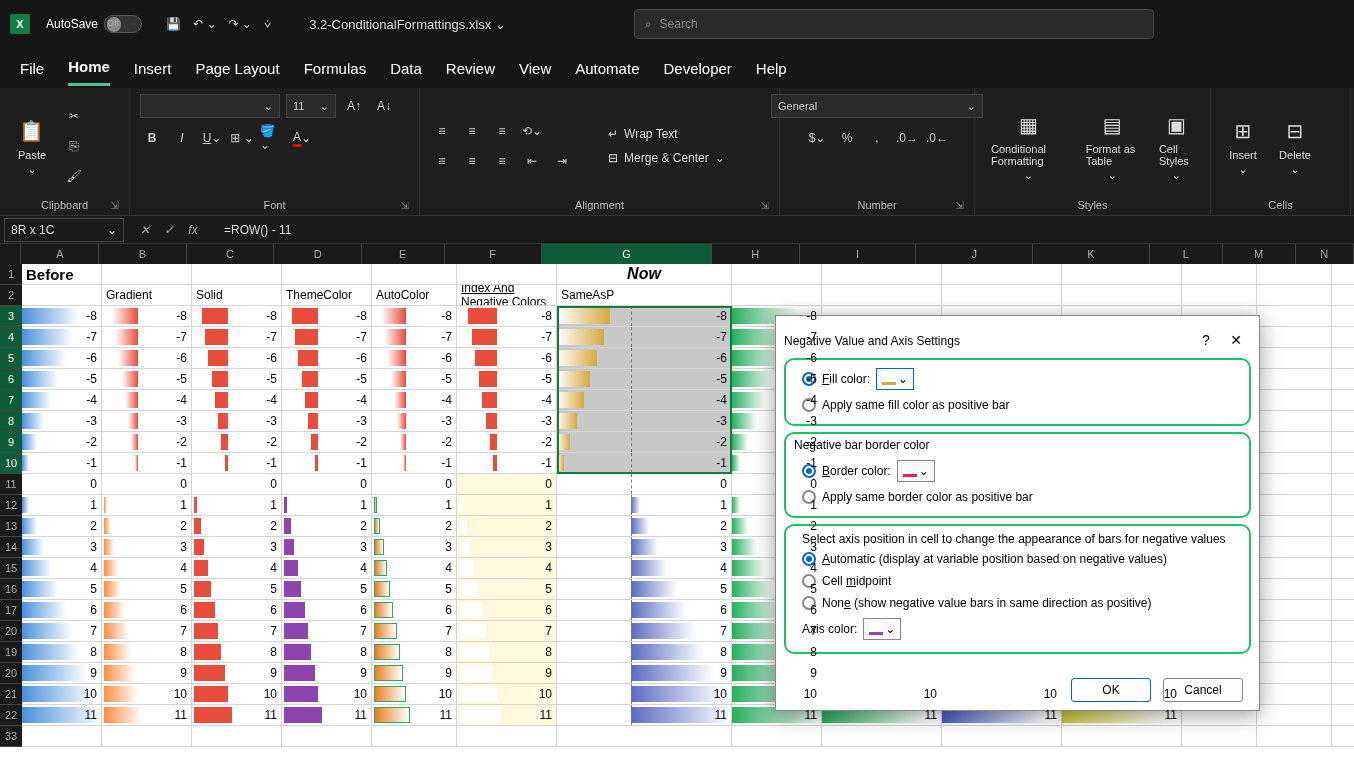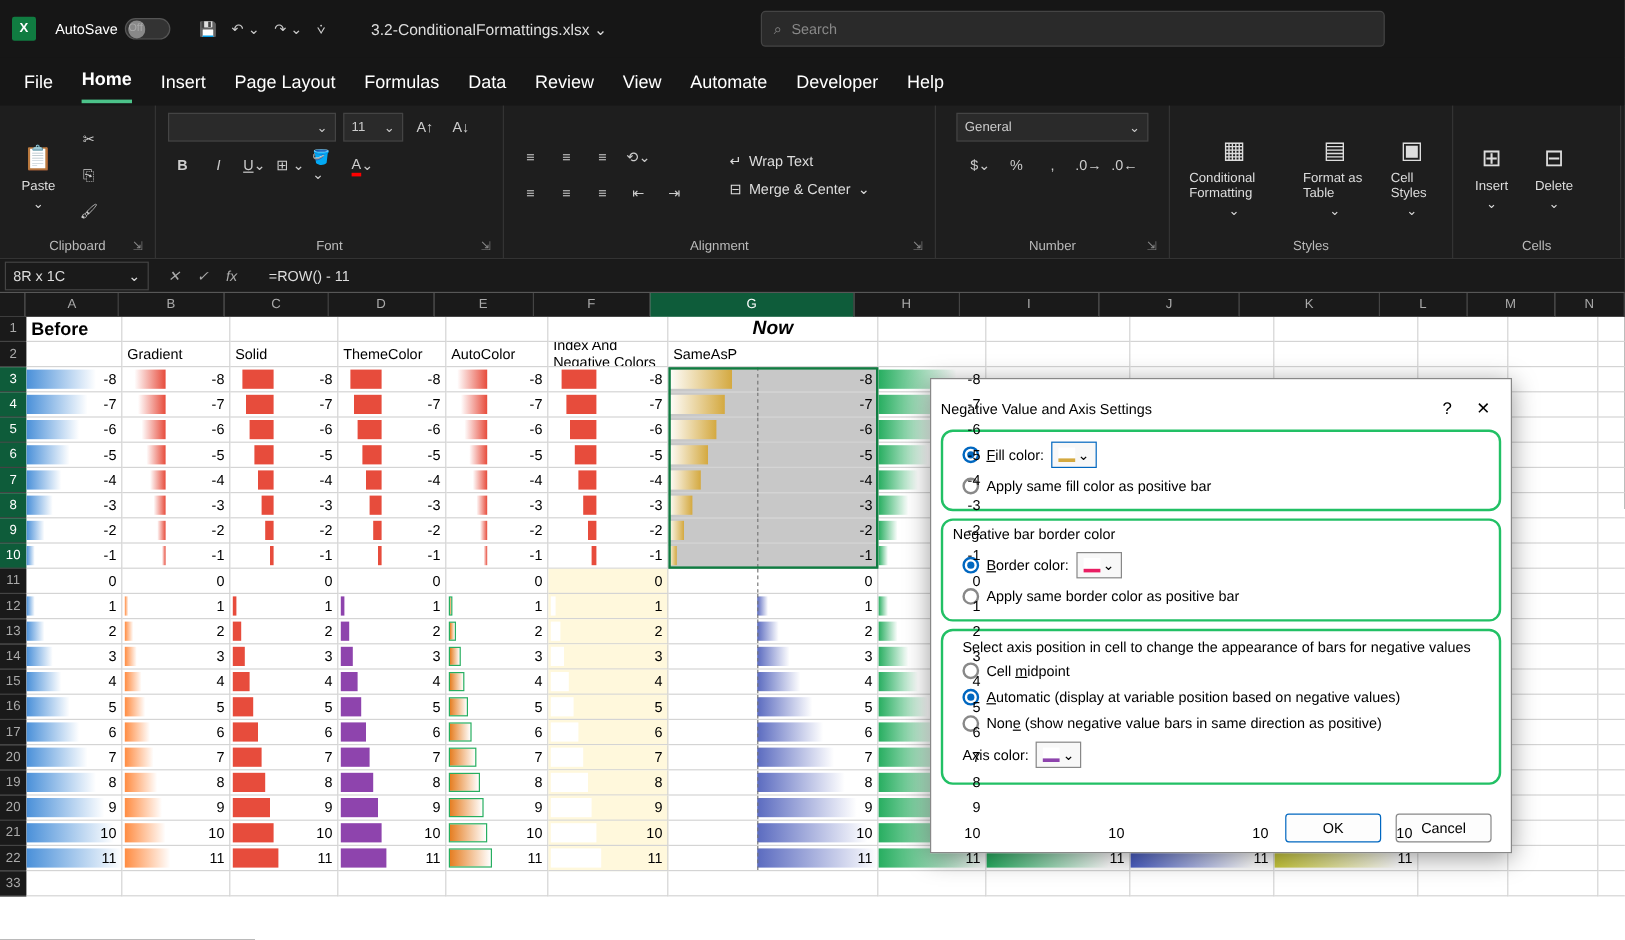--- a/index.html
+++ b/index.html
@@ -29,21 +29,21 @@
 .ribbon-group .label { text-align: center; color: #bbb; font-size: 11px; padding: 2px 0; position: relative; }
 .ribbon-group .label .launcher { position: absolute; right: 0; bottom: 2px; font-size: 10px; color: #888; }
 .big-btn { display: flex; flex-direction: column; align-items: center; gap: 2px; padding: 2px 6px; cursor: pointer; color: #ddd; font-size: 11px; }
 .big-btn .icn { width: 32px; height: 32px; display: flex; align-items: center; justify-content: center; font-size: 20px; }
 .col { display: flex; flex-direction: column; gap: 6px; }
 .row { display: flex; gap: 6px; align-items: center; }
 .dd { width: 140px; height: 24px; background: #2a2a2a; border: 1px solid #444; padding: 0 6px; display: flex; align-items: center; justify-content: space-between; color: #ccc; font-size: 11px; }
 .dd.small { width: 50px; }
 .icon-btn { width: 24px; height: 24px; display: flex; align-items: center; justify-content: center; color: #ccc; cursor: pointer; }
 .merge { display: flex; align-items: center; gap: 6px; color: #ddd; font-size: 12px; padding: 2px 6px; }
-.wide-dd { width: 160px; height: 24px; background: #2a2a2a; border: 1px solid #444; padding: 0 6px; display: flex; align-items: center; justify-content: space-between; color: #ccc; font-size: 11px; }
+.wide-dd { width: 212px; height: 24px; background: #2a2a2a; border: 1px solid #444; padding: 0 6px; display: flex; align-items: center; justify-content: space-between; color: #ccc; font-size: 11px; }
 
 
 .fbar { height: 28px; background: #1a1a1a; display: flex; align-items: center; border-bottom: 1px solid #333; }
 .namebox { width: 120px; height: 24px; background: #1a1a1a; border: 1px solid #444; margin-left: 4px; padding: 0 6px; display: flex; align-items: center; justify-content: space-between; color: #ddd; font-size: 12px; }
 .fbar .btns { display: flex; gap: 2px; margin-left: 10px; }
 .fbar .btns span { width: 22px; text-align: center; color: #aaa; cursor: pointer; font-style: italic; }
 .formula { margin-left: 20px; color: #ddd; font-size: 12px; }
 
 
 .grid { position: relative; background: #fff; color: #000; height: 540px; overflow: hidden; }
@@ -311,21 +311,21 @@
           <div class="cell" style="width: 75px;"></div>
           <div class="cell" style="width: 75px;"></div>
           <div class="cell" style="width: 60px;"></div>
         </div>
         <div class="cellrow">
           <div class="cell hdr" style="width: 80px;"></div>
           <div class="cell hdr" style="width: 90px;">Gradient</div>
           <div class="cell hdr" style="width: 90px;">Solid</div>
           <div class="cell hdr" style="width: 90px;">ThemeColor</div>
           <div class="cell hdr" style="width: 85px;">AutoColor</div>
-          <div class="cell hdr" style="width: 100px;">Index And Negative Colors</div>
+          <div class="cell hdr" style="width: 100px; text-decoration: underline;">Index And Negative Colors</div>
           <div class="cell hdr" style="width: 175px;">SameAsP</div>
           <div class="cell hdr" style="width: 90px;"></div>
           <div class="cell hdr" style="width: 120px;"></div>
           <div class="cell hdr" style="width: 120px;"></div>
           <div class="cell hdr" style="width: 120px;"></div>
           <div class="cell hdr" style="width: 75px;"></div>
           <div class="cell hdr" style="width: 75px;"></div>
           <div class="cell hdr" style="width: 60px;"></div>
         </div>
         <div class="cellrow">
@@ -1222,26 +1222,26 @@
       </div>
       <div class="radio-row">
         <div class="radio"></div>
         <span>Apply same border color as positive bar</span>
       </div>
     </div>
 
     <div class="fieldset">
       <div class="desc">Select axis position in cell to change the appearance of bars for negative values</div>
       <div class="radio-row">
+        <div class="radio checked"></div>
+        <span><span class="u">A</span>utomatic (display at variable position based on negative values)</span>
+      </div>
+      <div class="radio-row">
         <div class="radio"></div>
         <span>Cell <span class="u">m</span>idpoint</span>
-      </div>
-      <div class="radio-row">
-        <div class="radio checked"></div>
-        <span><span class="u">A</span>utomatic (display at variable position based on negative values)</span>
       </div>
       <div class="radio-row">
         <div class="radio"></div>
         <span>Non<span class="u">e</span> (show negative value bars in same direction as positive)</span>
       </div>
       <div class="radio-row">
         <span>Axis color:</span>
         <div class="color-dd">
             <span class="color-swatch" style="border-color:#8e44ad;background:#fff"></span>
             <span>⌄</span>

